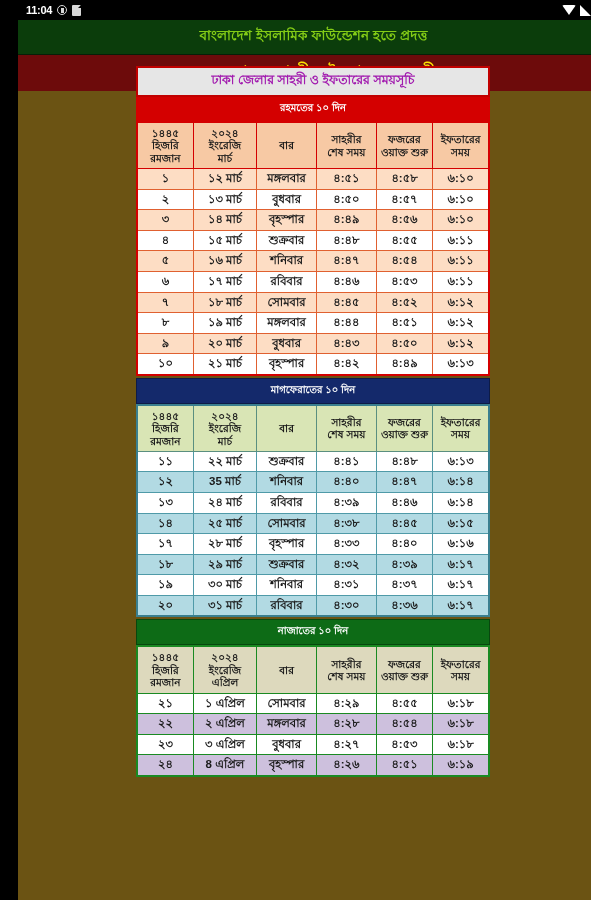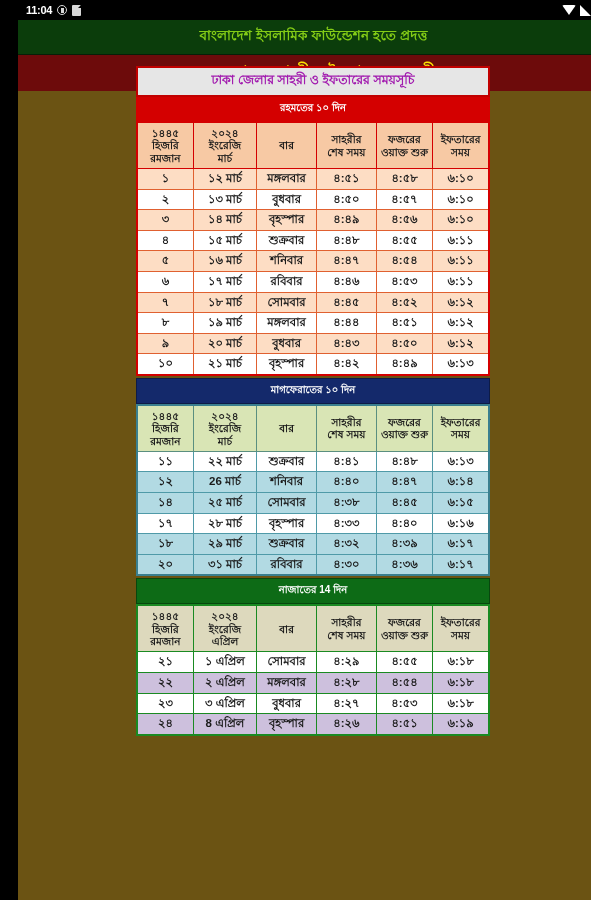--- a/index.html
+++ b/index.html
@@ -288,24 +288,32 @@
               <tr class="odd">
                 <td class="c0">১১</td>
                 <td class="c1">২২ মার্চ</td>
                 <td class="c2">শুক্রবার</td>
                 <td class="c3">৪:৪১</td>
                 <td class="c4">৪:৪৮</td>
                 <td class="c5">৬:১৩</td>
               </tr>
               <tr class="even">
                 <td class="c0">১২</td>
-                <td class="c1">26 মার্চ</td>
+                <td class="c1">35 মার্চ</td>
                 <td class="c2">শনিবার</td>
                 <td class="c3">৪:৪০</td>
                 <td class="c4">৪:৪৭</td>
+                <td class="c5">৬:১৪</td>
+              </tr>
+              <tr class="odd">
+                <td class="c0">১৩</td>
+                <td class="c1">২৪ মার্চ</td>
+                <td class="c2">রবিবার</td>
+                <td class="c3">৪:৩৯</td>
+                <td class="c4">৪:৪৬</td>
                 <td class="c5">৬:১৪</td>
               </tr>
               <tr class="even">
                 <td class="c0">১৪</td>
                 <td class="c1">২৫ মার্চ</td>
                 <td class="c2">সোমবার</td>
                 <td class="c3">৪:৩৮</td>
                 <td class="c4">৪:৪৫</td>
                 <td class="c5">৬:১৫</td>
               </tr>
@@ -318,31 +326,39 @@
                 <td class="c5">৬:১৬</td>
               </tr>
               <tr class="even">
                 <td class="c0">১৮</td>
                 <td class="c1">২৯ মার্চ</td>
                 <td class="c2">শুক্রবার</td>
                 <td class="c3">৪:৩২</td>
                 <td class="c4">৪:৩৯</td>
                 <td class="c5">৬:১৭</td>
               </tr>
+              <tr class="odd">
+                <td class="c0">১৯</td>
+                <td class="c1">৩০ মার্চ</td>
+                <td class="c2">শনিবার</td>
+                <td class="c3">৪:৩১</td>
+                <td class="c4">৪:৩৭</td>
+                <td class="c5">৬:১৭</td>
+              </tr>
               <tr class="even">
                 <td class="c0">২০</td>
                 <td class="c1">৩১ মার্চ</td>
                 <td class="c2">রবিবার</td>
                 <td class="c3">৪:৩০</td>
                 <td class="c4">৪:৩৬</td>
                 <td class="c5">৬:১৭</td>
               </tr>
             </tbody>
           </table>
-          <div class="sect-head najat">নাজাতের 14 দিন</div>
+          <div class="sect-head najat">নাজাতের ১০ দিন</div>
           <table class="t-najat">
             <thead>
               <tr>
                 <th class="c0">
                   <span class="hdr-sub">১৪৪৫</span>
                   <span class="hdr-sub">হিজরি</span>
                   <span class="hdr-sub">রমজান</span>
                 </th>
                 <th class="c1">
                   <span class="hdr-sub">২০২৪</span>

